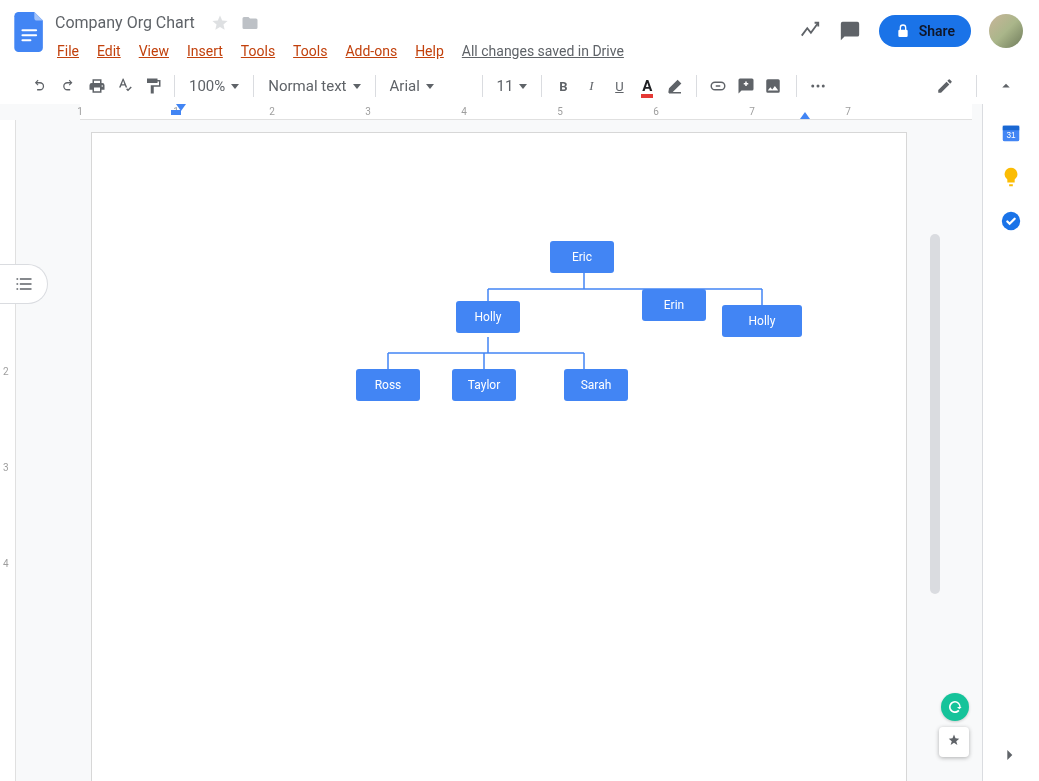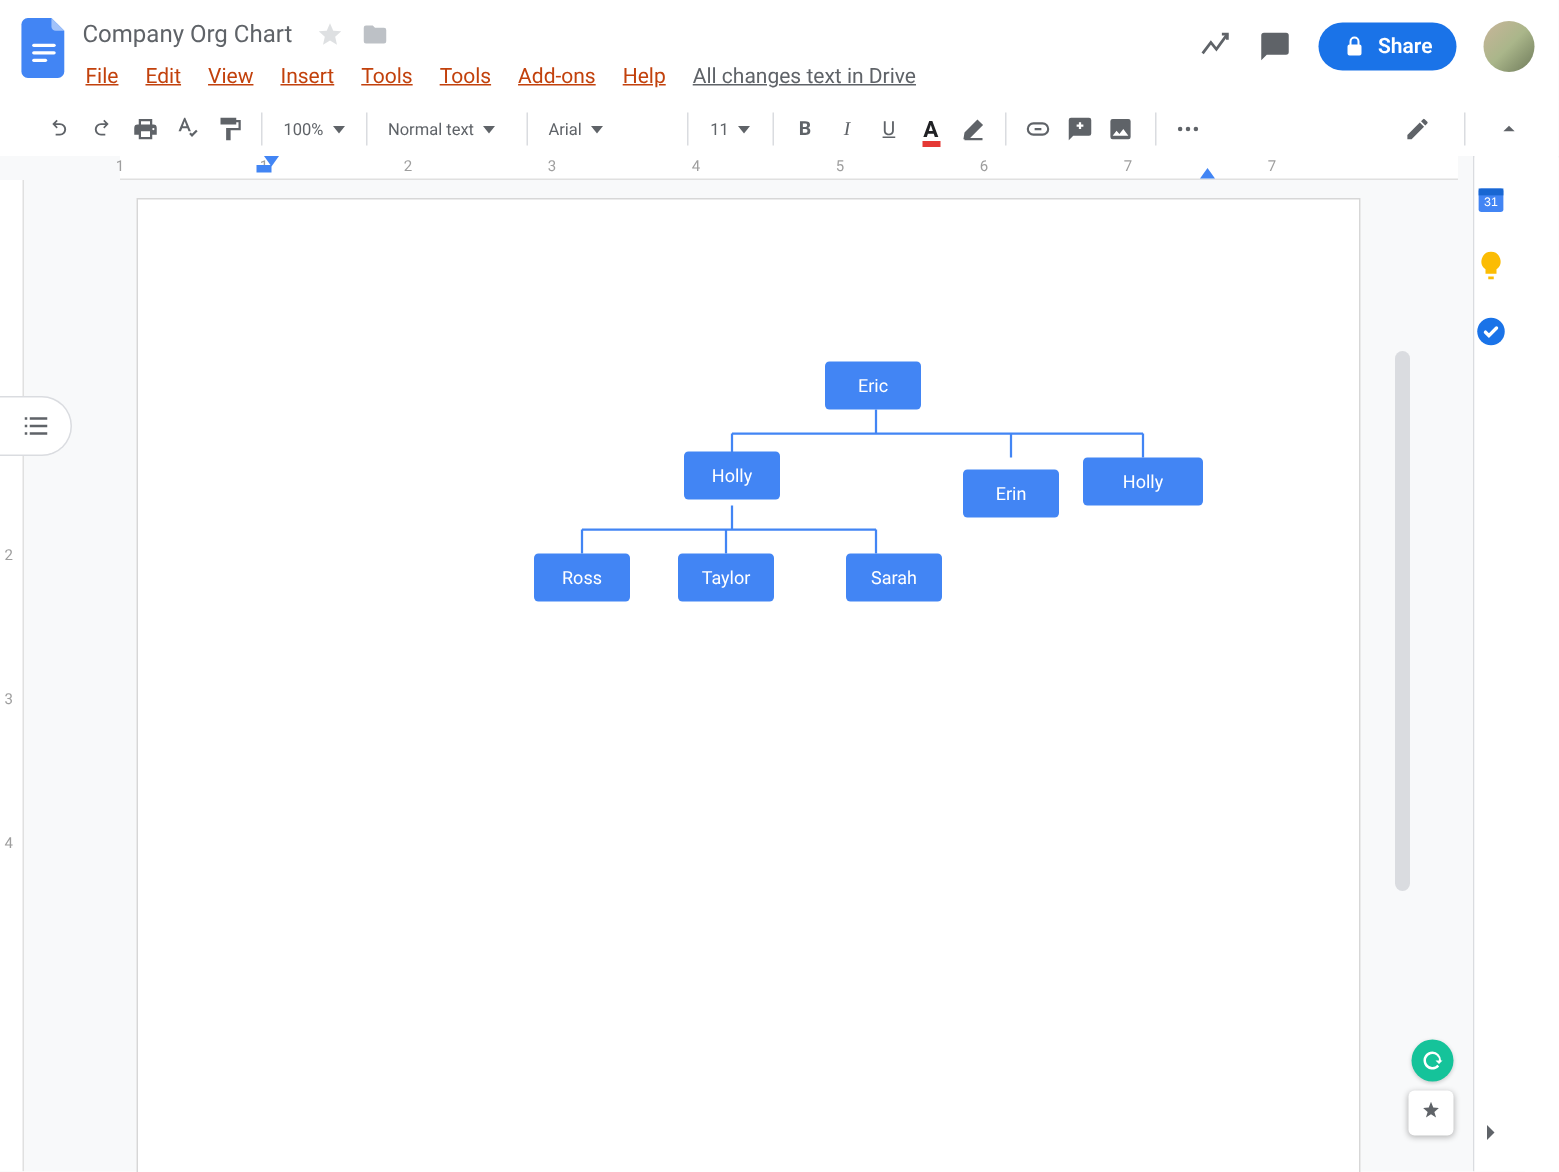--- a/index.html
+++ b/index.html
@@ -36,21 +36,21 @@
   .star-btn,.folder-btn{
     width:20px;height:20px;color:#bdc1c6;cursor:pointer;
     display:flex;align-items:center;justify-content:center;
   }
   .menubar { display:flex; gap:4px; padding-top:4px; }
   .menu-item { padding:4px 7px; color:#c2410c; font-size:14px; border-radius:4px; cursor:pointer;text-decoration:underline;}
   .save-status{ font-size:14px; color:#5f6368; text-decoration:underline; padding:4px 7px; cursor:pointer;}
   .header-right { display:flex; align-items:center; gap:18px; padding-top:6px; padding-right:6px;}
   .hdr-icon { width:22px;height:22px;color:#5f6368;cursor:pointer;display:flex;align-items:center;justify-content:center;}
   .share-btn{
-    background:#1a73e8;color:#ffffff;font-weight:600;font-size:14px;
+    background:#1a73e8;color:#0f172a;font-weight:600;font-size:14px;
     border-radius:16px;padding:8px 16px;display:flex;align-items:center;gap:8px;
     cursor:pointer;
   }
   .avatar{
     width:34px;height:34px;border-radius:50%;
     background: linear-gradient(135deg,#c9b59a 0%, #aab68a 50%, #6e7a5a 100%);
     cursor:pointer;
   }
   
   .toolbar{
@@ -62,21 +62,21 @@
     margin-top:4px;
   }
   .tbtn{
     min-width:26px;height:26px;border-radius:3px;
     display:flex;align-items:center;justify-content:center;
     color:#5f6368;cursor:pointer;padding:0 3px;
   }
   .tsep{width:1px;height:22px;background:#dadce0;margin:0 6px;}
   .tsel{
     display:flex;align-items:center;gap:6px;color:#5f6368;
-    padding:0 6px;height:26px;cursor:pointer;border-radius:3px;font-size:11px;
+    padding:0 6px;height:26px;cursor:pointer;border-radius:3px;font-size:15px;
   }
   .tsel .caret{width:0;height:0;border-left:4px solid transparent;border-right:4px solid transparent;border-top:5px solid #5f6368;}
   .tb-right{margin-left:auto;display:flex;align-items:center;gap:10px;}
   .text-color-A{font-weight:700;color:#202124;font-size:15px;position:relative;}
   .text-color-A::after{content:"";position:absolute;left:-1px;right:-1px;bottom:-3px;height:4px;background:#e53935;}
   
   .workspace{
     position:absolute;left:0;right:56px;top:104px;bottom:0;
     background:#f8f9fa;
     border-right:1px solid #dadce0;
@@ -117,21 +117,21 @@
   .org{position:absolute;left:170px;top:108px;width:480px;}
   .node{
     position:absolute;background:#4285f4;color:#fff;font-size:12px;
     display:flex;align-items:center;justify-content:center;
     border-radius:3px;height:32px;
   }
   .conn{position:absolute;stroke:#4285f4;stroke-width:1.5;fill:none;}
   
   .sidepanel{
     position:absolute;right:0;top:104px;bottom:0;width:56px;background:#fff;
-    display:flex;flex-direction:column;align-items:flex-start;gap:22px;padding-top:18px;
+    display:flex;flex-direction:column;align-items:center;gap:22px;padding-top:18px;
   }
   .sp-icon{width:22px;height:22px;cursor:pointer;display:flex;align-items:center;justify-content:center;}
   .sp-spacer{flex:1;}
   .sp-chevron{width:24px;height:24px;color:#5f6368;cursor:pointer;margin-bottom:12px;}
   
   .explore-fab{
     position:absolute;right:70px;bottom:24px;width:30px;height:30px;border-radius:4px;
     background:#fff;box-shadow:0 1px 4px rgba(0,0,0,.3);display:flex;align-items:center;justify-content:center;
     color:#5f6368;cursor:pointer;
   }
@@ -170,21 +170,21 @@
     </div>
     <div class="menubar">
       <span class="menu-item">File</span>
       <span class="menu-item">Edit</span>
       <span class="menu-item">View</span>
       <span class="menu-item">Insert</span>
       <span class="menu-item">Tools</span>
       <span class="menu-item">Tools</span>
       <span class="menu-item">Add-ons</span>
       <span class="menu-item">Help</span>
-      <span class="save-status">All changes text in Drive</span>
+      <span class="save-status">All changes saved in Drive</span>
     </div>
   </div>
   <div class="header-right">
     <span class="hdr-icon">
       <svg width="22" height="22" viewBox="0 0 24 24">
           <path stroke="currentColor" stroke-width="2" fill="none" d="M3 17l6-8 4 5 8-11"></path>
           <path stroke="currentColor" stroke-width="2" fill="none" d="M17 3h4v4"></path>
         </svg>
     </span>
     <span class="hdr-icon">
@@ -355,21 +355,21 @@
           <path d="M126 112 V128"></path>
           <path d="M222 112 V128"></path>
           <path d="M322 112 V128"></path>
         </svg>
         <div class="node" style="left:288px;top:0;width:64px">
             <span>Eric</span>
           </div>
         <div class="node" style="left:194px;top:60px;width:64px">
             <span>Holly</span>
           </div>
-        <div class="node" style="left:380px;top:72px;width:64px">
+        <div class="node" style="left:380px;top:48px;width:64px">
             <span>Erin</span>
           </div>
         <div class="node" style="left:460px;top:64px;width:80px">
             <span>Holly</span>
           </div>
         <div class="node" style="left:94px;top:128px;width:64px">
             <span>Ross</span>
           </div>
         <div class="node" style="left:190px;top:128px;width:64px">
             <span>Taylor</span>

